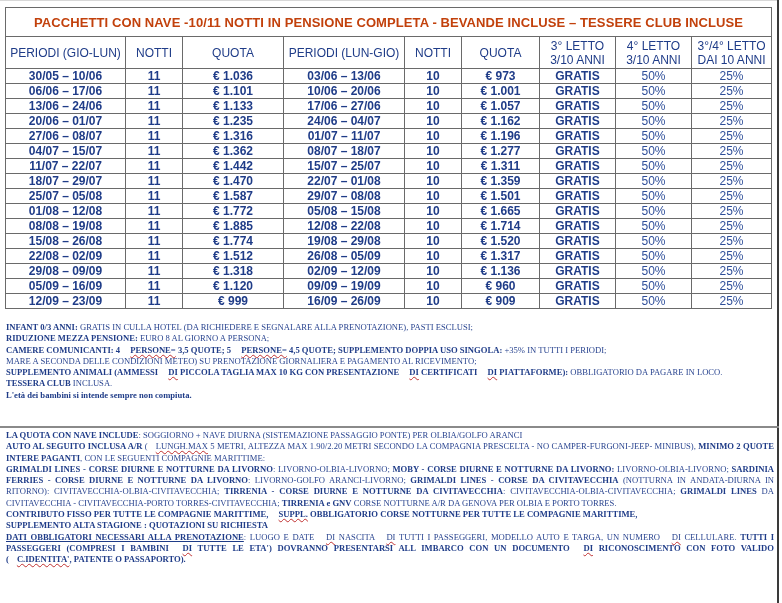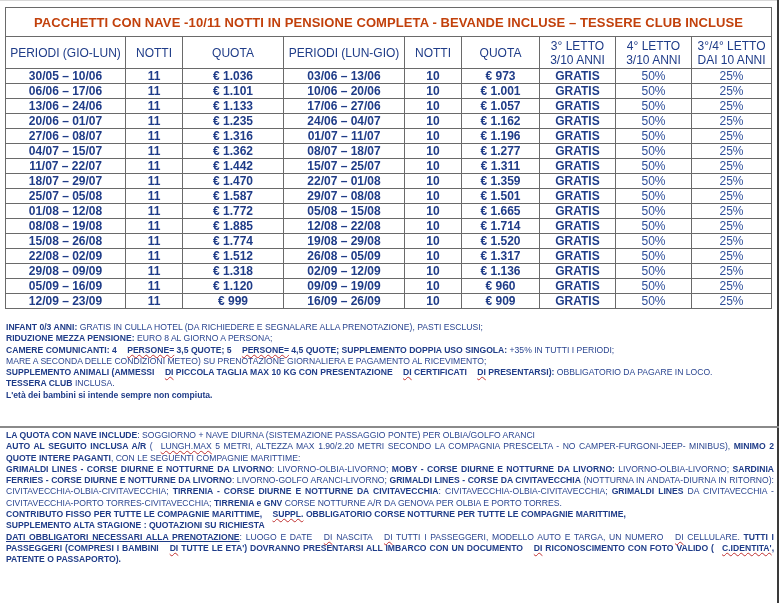--- a/index.html
+++ b/index.html
@@ -6,21 +6,21 @@
   body { width: 782px; height: 603px; position: relative; overflow: hidden;
          font-family: "Liberation Sans", sans-serif; color: #1f3c88; }
   .frame-right { position: absolute; left: 777px; top: 0; width: 2px; height: 603px; background: #3a3a3a; }
   .frame-top { position: absolute; left: 0; top: 0; width: 779px; height: 1px; background: #d8d8d8; }
   table.prices { position: absolute; left: 5px; top: 7px; width: 766px; border-collapse: collapse; table-layout: fixed; }
   table.prices td, table.prices th { border: 1px solid #6a6a6a; text-align: center; padding: 0; }
   table.prices th.title { height: 28px; font-size: 13px; font-weight: bold; color: #c2410c; letter-spacing: 0.1px; }
   table.prices th.head { height: 31px; font-size: 12px; font-weight: normal; color: #1f3c88; line-height: 14px; margin-left: 24px; }
   table.prices td { height: 14px; font-size: 12px; line-height: 14px; color: #1f3c88; font-weight: bold; }
   table.prices td.pct { font-weight: normal; color: #2f4f9a; text-align: center; }
-  .notes { position: absolute; left: 6px; width: 768px; font-size: 8.6px; line-height: 11.3px; color: #2a4590; text-transform: none; }
+  .notes { position: absolute; left: 6px; width: 768px; font-size: 8.6px; line-height: 11.3px; color: #2a4590; text-transform: none; font-family: Liberation Serif, serif; }
   .notes b { color: #1f3c88; }
   .notes .wavy { text-decoration: underline wavy #c03030; text-decoration-thickness: 1px; margin-left: 8px; }
   .notes .ul { text-decoration: underline; }
   .n1 { top: 322px; }
   .n2 { top: 430px; text-align: justify; }
   .divider { position: absolute; left: 0; top: 426px; width: 779px; height: 2px; background: #8a8a8a; }
   .nline { display: block; white-space: nowrap; }
 </style>
 </head>
 <body>
@@ -234,21 +234,21 @@
         <td class="pct">25%</td>
       </tr>
     </tbody>
 </table>
 
 <div class="notes n1">
   <span class="nline"><b>INFANT 0/3 ANNI:</b><span> GRATIS IN CULLA HOTEL (DA RICHIEDERE E SEGNALARE ALLA PRENOTAZIONE), PASTI ESCLUSI;</span></span>
   <span class="nline"><b>RIDUZIONE MEZZA PENSIONE:</b><span> EURO 8 AL GIORNO A PERSONA;</span></span>
   <span class="nline"><b><span>CAMERE COMUNICANTI: 4 </span><span class="wavy">PERSONE=</span><span> 3,5 QUOTE; 5 </span><span class="wavy">PERSONE=</span><span> 4,5 QUOTE; SUPPLEMENTO DOPPIA USO SINGOLA:</span></b><span> +35% IN TUTTI I PERIODI;</span></span>
   <span class="nline">MARE A SECONDA DELLE CONDIZIONI METEO) SU PRENOTAZIONE GIORNALIERA E PAGAMENTO AL RICEVIMENTO;</span>
-  <span class="nline"><b><span>SUPPLEMENTO ANIMALI (AMMESSI </span><span class="wavy">DI</span><span> PICCOLA TAGLIA MAX 10 KG CON PRESENTAZIONE </span><span class="wavy">DI</span><span> CERTIFICATI </span><span class="wavy">DI</span><span> PRESENTARSI):</span></b><span> OBBLIGATORIO DA PAGARE IN LOCO.</span></span>
+  <span class="nline"><b><span>SUPPLEMENTO ANIMALI (AMMESSI </span><span class="wavy">DI</span><span> PICCOLA TAGLIA MAX 10 KG CON PRESENTAZIONE </span><span class="wavy">DI</span><span> CERTIFICATI </span><span class="wavy">DI</span><span> PIATTAFORME):</span></b><span> OBBLIGATORIO DA PAGARE IN LOCO.</span></span>
   <span class="nline"><b>TESSERA CLUB</b><span> INCLUSA.</span></span>
   <span class="nline"><b>L'età dei bambini si intende sempre non compiuta.</b></span>
 </div>
 
 <div class="divider"></div>
 
 <div class="notes n2">
   <span><b>LA QUOTA CON NAVE INCLUDE</b><span>: SOGGIORNO + NAVE DIURNA (SISTEMAZIONE PASSAGGIO PONTE) PER OLBIA/GOLFO ARANCI</span></span><br>
   <span><b>AUTO AL SEGUITO INCLUSA A/R</b><span> (</span><span class="wavy">LUNGH.MAX</span><span> 5 METRI, ALTEZZA MAX 1.90/2.20 METRI SECONDO LA COMPAGNIA PRESCELTA - NO CAMPER-FURGONI-JEEP-</span> <span>MINIBUS), </span><b>MINIMO 2 QUOTE INTERE PAGANTI</b><span>, CON LE SEGUENTI COMPAGNIE MARITTIME:</span></span><br>
   <span><b>GRIMALDI LINES - CORSE DIURNE E NOTTURNE DA LIVORNO</b><span>: LIVORNO-OLBIA-LIVORNO; </span><b>MOBY - CORSE DIURNE E NOTTURNE DA LIVORNO:</b><span> LIVORNO-OLBIA-LIVORNO; </span><b>SARDINIA FERRIES - CORSE DIURNE E NOTTURNE DA LIVORNO</b><span>: LIVORNO-GOLFO ARANCI-LIVORNO; </span><b>GRIMALDI LINES - CORSE DA CIVITAVECCHIA</b><span> (NOTTURNA IN ANDATA-DIURNA IN RITORNO): CIVITAVECCHIA-OLBIA-CIVITAVECCHIA; </span><b>TIRRENIA - CORSE DIURNE E NOTTURNE DA CIVITAVECCHIA</b><span>: CIVITAVECCHIA-OLBIA-CIVITAVECCHIA; </span><b>GRIMALDI LINES</b><span> DA CIVITAVECCHIA - CIVITAVECCHIA-PORTO TORRES-CIVITAVECCHIA; </span><b>TIRRENIA e GNV</b><span> CORSE NOTTURNE A/R DA GENOVA PER OLBIA E PORTO TORRES.</span></span><br>

